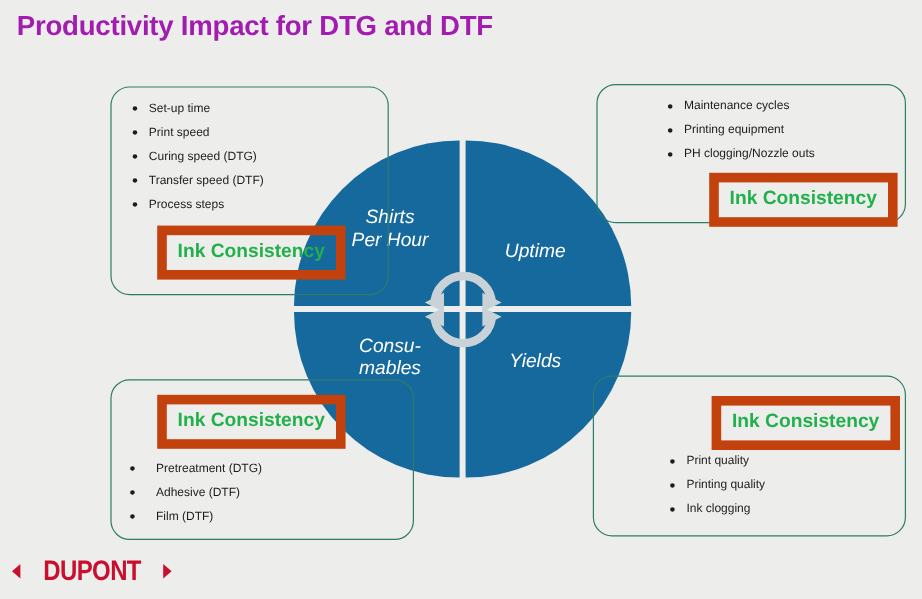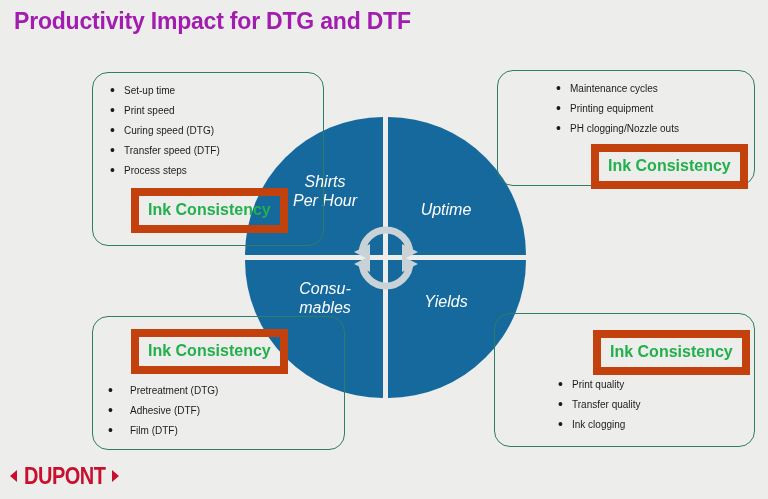--- a/index.html
+++ b/index.html
@@ -138,21 +138,21 @@
     height: 88px;
   }
 
   
   #dupont-logo {
     position: absolute;
     left: 10px;
     top: 466px;
     display: flex;
     align-items: center;
-    gap: 7px;
+    gap: 19px;
   }
   .logo-caret {
     width: 0; height: 0;
     border-top: 6px solid transparent;
     border-bottom: 6px solid transparent;
   }
   .caret-left  { border-right: 7px solid #c8102e; }
   .caret-right { border-left:  7px solid #c8102e; }
   #dupont-word {
     color: #c8102e;
@@ -217,21 +217,21 @@
 <ul class="bullets indented list-bl">
   <li>Pretreatment (DTG)</li>
   <li>Adhesive (DTF)</li>
   <li>Film (DTF)</li>
 </ul>
 
 <div class="info-box box-br"></div>
 <div class="ink-badge badge-br">Ink Consistency</div>
 <ul class="bullets list-br">
   <li>Print quality</li>
-  <li>Transfer quality</li>
+  <li>Printing quality</li>
   <li>Ink clogging</li>
 </ul>
 
 <div id="dupont-logo">
   <span class="logo-caret caret-left"></span>
   <span id="dupont-word">DUPONT</span>
   <span class="logo-caret caret-right"></span>
 </div>
 
 </body></html>

